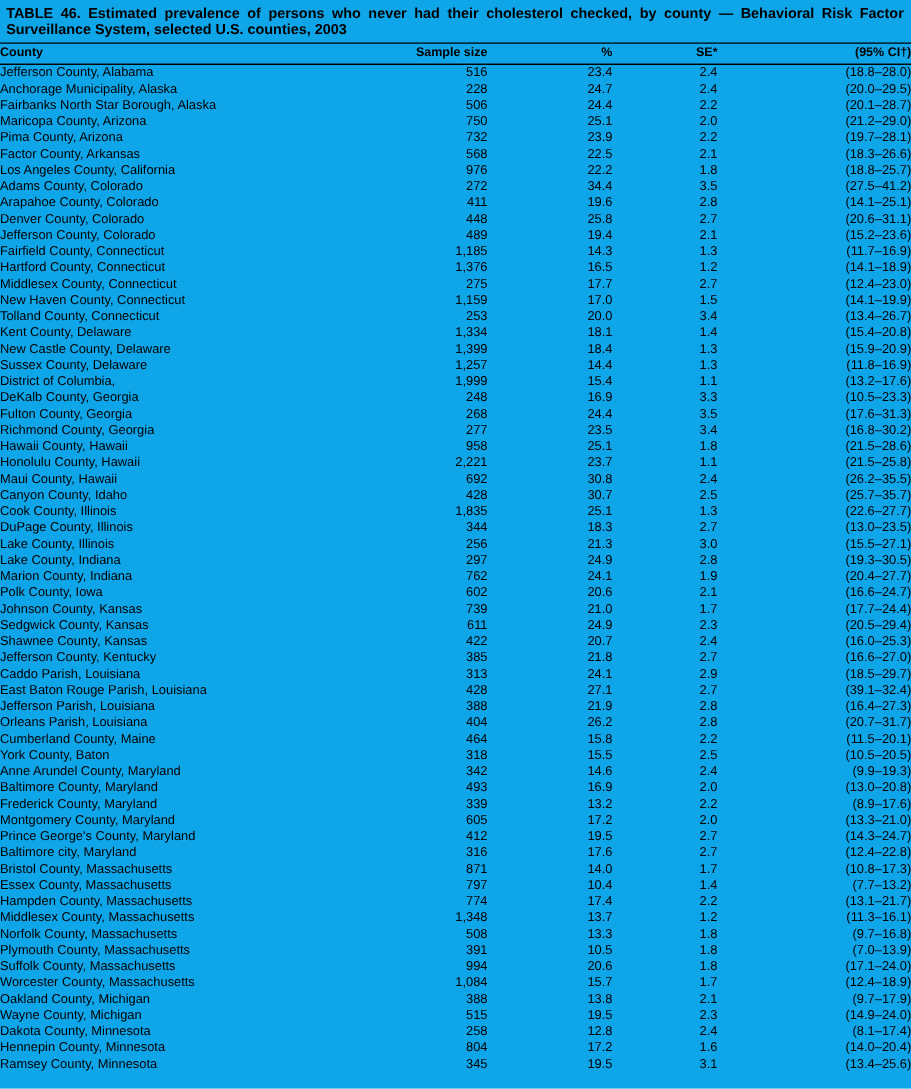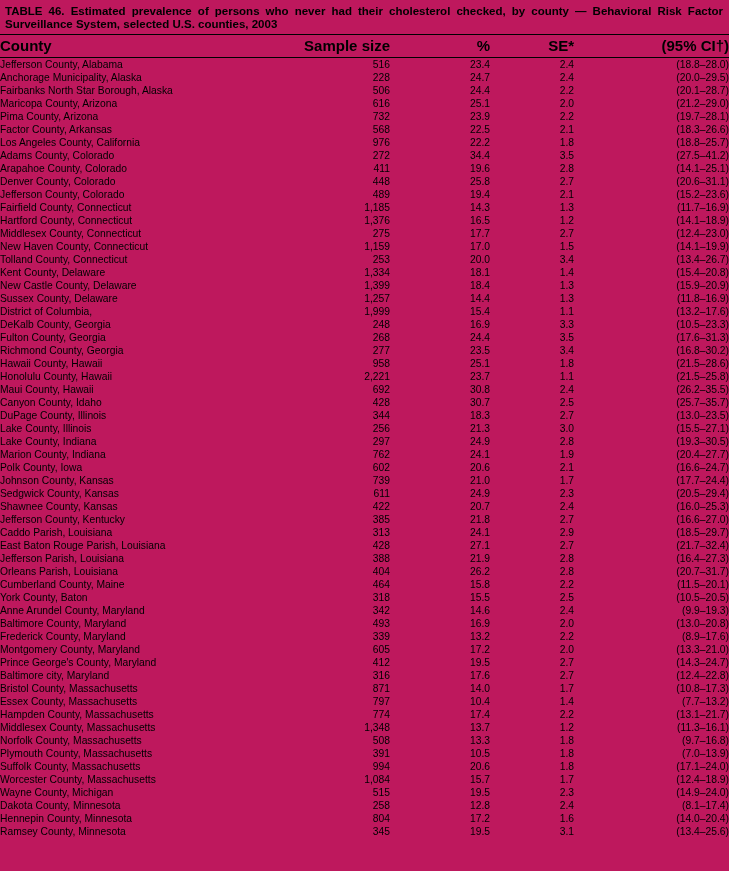--- a/index.html
+++ b/index.html
@@ -7,39 +7,39 @@
     margin: 0;
     padding: 0;
     background: #ffffff;
     color: #000000;
     font-family: "Liberation Sans", "DejaVu Sans", sans-serif;
   }
   .page {
     width: 729px;
     height: 871px;
     overflow: hidden;
-    background: #be185d;
+    background: #0ea5e9;
     padding: 3px 0 0 0;
   }
   .table-title {
     font-size: 11.5px;
     font-weight: bold;
     line-height: 13px;
     text-align: justify;
     margin: 2px 6px 3px 5px;
   }
   table.data-table {
     width: 729px;
     border-collapse: collapse;
     table-layout: fixed;
     font-size: 10.3px;
   }
   table.data-table th {
     font-weight: bold;
-    font-size: 15px;
+    font-size: 10px;
     border-top: 1px solid #000000;
     border-bottom: 1px solid #000000;
     padding: 2px 0 3px 0;
     white-space: nowrap;
   }
   table.data-table td {
     padding: 0;
     line-height: 13px;
     white-space: nowrap;
     overflow: hidden;
@@ -85,21 +85,21 @@
         </tr>
         <tr>
           <td class="col0">Fairbanks North Star Borough, Alaska</td>
           <td class="col1">506</td>
           <td class="col2">24.4</td>
           <td class="col3">2.2</td>
           <td class="col4">(20.1–28.7)</td>
         </tr>
         <tr>
           <td class="col0">Maricopa County, Arizona</td>
-          <td class="col1">616</td>
+          <td class="col1">750</td>
           <td class="col2">25.1</td>
           <td class="col3">2.0</td>
           <td class="col4">(21.2–29.0)</td>
         </tr>
         <tr>
           <td class="col0">Pima County, Arizona</td>
           <td class="col1">732</td>
           <td class="col2">23.9</td>
           <td class="col3">2.2</td>
           <td class="col4">(19.7–28.1)</td>
@@ -252,20 +252,27 @@
           <td class="col4">(26.2–35.5)</td>
         </tr>
         <tr>
           <td class="col0">Canyon County, Idaho</td>
           <td class="col1">428</td>
           <td class="col2">30.7</td>
           <td class="col3">2.5</td>
           <td class="col4">(25.7–35.7)</td>
         </tr>
         <tr>
+          <td class="col0">Cook County, Illinois</td>
+          <td class="col1">1,835</td>
+          <td class="col2">25.1</td>
+          <td class="col3">1.3</td>
+          <td class="col4">(22.6–27.7)</td>
+        </tr>
+        <tr>
           <td class="col0">DuPage County, Illinois</td>
           <td class="col1">344</td>
           <td class="col2">18.3</td>
           <td class="col3">2.7</td>
           <td class="col4">(13.0–23.5)</td>
         </tr>
         <tr>
           <td class="col0">Lake County, Illinois</td>
           <td class="col1">256</td>
           <td class="col2">21.3</td>
@@ -326,21 +333,21 @@
           <td class="col1">313</td>
           <td class="col2">24.1</td>
           <td class="col3">2.9</td>
           <td class="col4">(18.5–29.7)</td>
         </tr>
         <tr>
           <td class="col0">East Baton Rouge Parish, Louisiana</td>
           <td class="col1">428</td>
           <td class="col2">27.1</td>
           <td class="col3">2.7</td>
-          <td class="col4">(21.7–32.4)</td>
+          <td class="col4">(39.1–32.4)</td>
         </tr>
         <tr>
           <td class="col0">Jefferson Parish, Louisiana</td>
           <td class="col1">388</td>
           <td class="col2">21.9</td>
           <td class="col3">2.8</td>
           <td class="col4">(16.4–27.3)</td>
         </tr>
         <tr>
           <td class="col0">Orleans Parish, Louisiana</td>
@@ -455,20 +462,27 @@
           <td class="col4">(17.1–24.0)</td>
         </tr>
         <tr>
           <td class="col0">Worcester County, Massachusetts</td>
           <td class="col1">1,084</td>
           <td class="col2">15.7</td>
           <td class="col3">1.7</td>
           <td class="col4">(12.4–18.9)</td>
         </tr>
         <tr>
+          <td class="col0">Oakland County, Michigan</td>
+          <td class="col1">388</td>
+          <td class="col2">13.8</td>
+          <td class="col3">2.1</td>
+          <td class="col4">(9.7–17.9)</td>
+        </tr>
+        <tr>
           <td class="col0">Wayne County, Michigan</td>
           <td class="col1">515</td>
           <td class="col2">19.5</td>
           <td class="col3">2.3</td>
           <td class="col4">(14.9–24.0)</td>
         </tr>
         <tr>
           <td class="col0">Dakota County, Minnesota</td>
           <td class="col1">258</td>
           <td class="col2">12.8</td>

